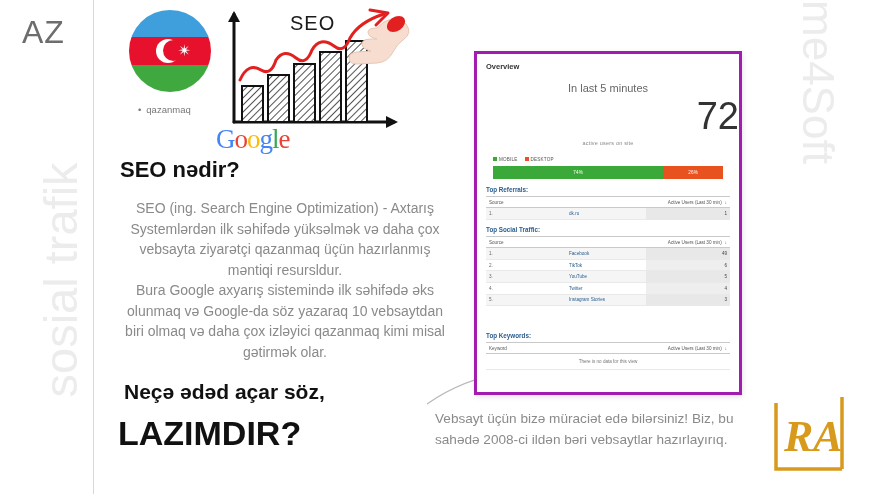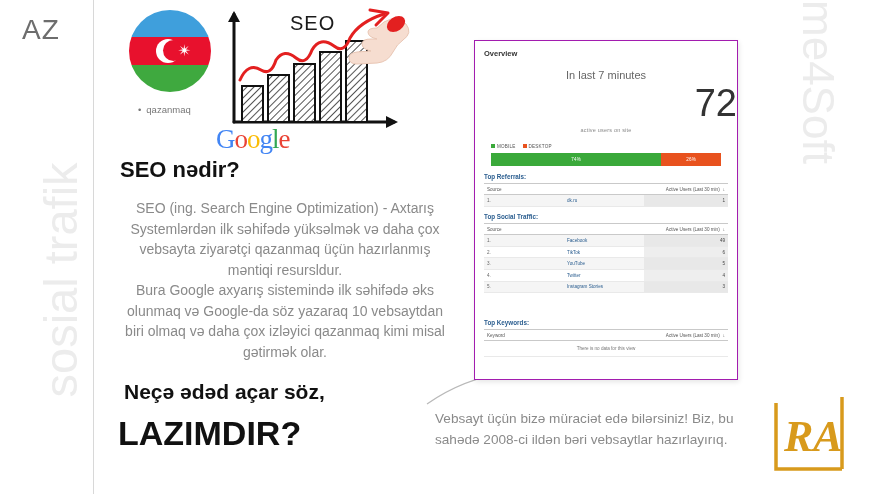--- a/index.html
+++ b/index.html
@@ -11,21 +11,21 @@
     position:relative;
   }
   .slide{position:absolute;inset:0;}
 
   
   #left-rail{
     position:absolute;left:0;top:0;width:95px;height:494px;
   }
   #az-label{
     position:absolute;left:22px;top:14px;
-    font-size:28px;color:#6d6d6d;letter-spacing:1px;
+    font-size:32px;color:#6d6d6d;letter-spacing:1px;
     font-family:"Liberation Sans", sans-serif;font-weight:400;
   }
   #left-vert-text{
     position:absolute;left:-140px;top:170px;
     width:400px;text-align:left;
     transform:rotate(-90deg);
     transform-origin:center center;
     font-size:47px;color:#ececec;font-weight:400;
     white-space:nowrap;letter-spacing:0px;
   }
@@ -111,22 +111,22 @@
   #contact-text{
     position:absolute;left:435px;top:408px;width:330px;
     font-size:13.6px;line-height:21px;color:#8a8a8a;
   }
 
   
   #ra-logo{position:absolute;left:770px;top:393px;width:86px;height:86px;}
 
   
   #analytics-card{
-    position:absolute;left:474px;top:40px;width:262px;height:338px;
-    background:#ffffff;border:1px solid #a21caf;
+    position:absolute;left:474px;top:51px;width:262px;height:338px;
+    background:#ffffff;border:3px solid #a21caf;
     box-shadow:1px 2px 5px rgba(0,0,0,0.10);
     font-family:"Liberation Sans", sans-serif;
     overflow:hidden;
   }
   #ov-title{
     position:absolute;left:9px;top:8px;font-size:7.5px;font-weight:bold;color:#333;
   }
   #ov-sub{
     position:absolute;left:0;top:28px;width:100%;text-align:center;
     font-size:11px;color:#666;font-weight:400;
@@ -268,21 +268,21 @@
       <path d="M6 10 L6 76 L72 76" stroke="#d89a1c" stroke-width="3.5" fill="none"></path>
       <path d="M72 76 L72 4" stroke="#d89a1c" stroke-width="3.5" fill="none"></path>
       <text x="14" y="58" font-family="Liberation Serif, serif" font-size="44" font-style="italic" font-weight="bold" fill="#d89a1c">RA</text>
     </svg>
   </div>
 
   <div id="analytics-card">
 
     <div id="ov-title">Overview</div>
 
-    <div id="ov-sub">In last 7 minutes</div>
+    <div id="ov-sub">In last 5 minutes</div>
     <div id="ov-number">72</div>
     <div id="ov-caption">active users on site</div>
 
     <div id="legend">
       <span class="item"><span class="sw sw-mobile"></span><span>MOBILE</span></span><span class="item"><span class="sw sw-desktop"></span><span>DESKTOP</span></span>
     </div>
 
     <div id="split-bar">
       <div class="seg seg-mobile" id="seg-mobile" style="width: 74%;">
           <span>74%</span>

